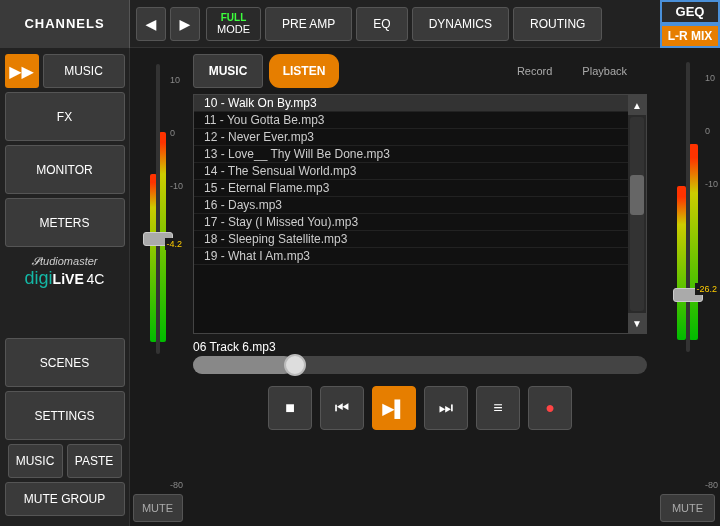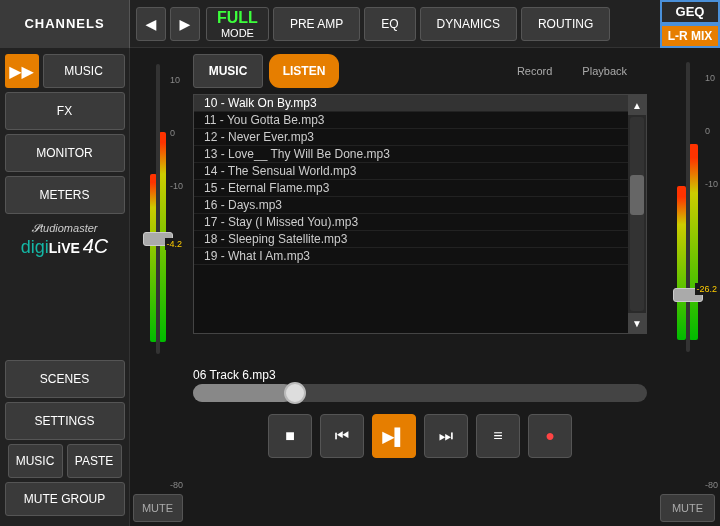--- a/index.html
+++ b/index.html
@@ -59,21 +59,21 @@
       align-items: center;
       justify-content: center;
       height: 34px;
       padding: 0 10px;
       border: 1px solid #555;
       border-radius: 3px;
       background: #2a2a2a;
       cursor: pointer;
       margin-right: 4px;
     }
-    .full-mode-btn .full-text { color: #3cff3c; font-size: 16px; font-weight: bold; }
+    .full-mode-btn .full-text { color: #3cff3c; font-size: 10px; font-weight: bold; }
     .full-mode-btn .mode-text { color: #fff; font-size: 11px; }
     .top-btn {
       height: 34px;
       padding: 0 16px;
       background: #3a3a3a;
       border: 1px solid #555;
       border-radius: 3px;
       color: #fff;
       font-size: 12px;
       cursor: pointer;
@@ -142,21 +142,21 @@
       height: 34px;
       background: #3a3a3a;
       border: 1px solid #555;
       border-radius: 3px;
       color: #fff;
       font-size: 12px;
       cursor: pointer;
     }
     .sidebar-btn {
       width: 120px;
-      height: 38px;
+      height: 49px;
       background: #3a3a3a;
       border: 1px solid #555;
       border-radius: 3px;
       color: #fff;
       font-size: 12px;
       cursor: pointer;
     }
     .studiomaster-logo {
       margin-top: 4px;
       text-align: center;
@@ -303,21 +303,20 @@
     }
 
     
     .now-playing {
       padding: 6px 8px 2px;
     }
     .track-name {
       font-size: 12px;
       color: #fff;
       margin-bottom: 2px;
-      margin-top: 28px;
     }
     .track-time {
       font-size: 11px;
       color: #aaa;
       margin-bottom: 4px;
     }
     .progress-bar-container {
       position: relative;
       height: 18px;
       background: #444;
@@ -403,21 +402,21 @@
     </div>
     <button class="sidebar-btn">FX</button>
     <button class="sidebar-btn">MONITOR</button>
     <button class="sidebar-btn">METERS</button>
 
     <div class="studiomaster-logo">
       <div class="brand">
         <span style="font-style:italic; color:#ccc;">𝓢tudiomaster</span>
       </div>
       <div class="model">
-        <span style="color:#14b8a6; font-size:18px; font-weight:normal;">digi</span><span style="color:#fff; font-size:14px; font-weight:bold;">LiVE</span> <span style="color:#fff; font-size:20px;font-style:italic;">4C</span>
+        <span style="color:#14b8a6; font-size:18px; font-weight:normal;">digi</span><span style="color:#fff; font-size:14px; font-weight:bold;">LiVE</span> <span style="color:#fff; font-size:14px;">4C</span>
       </div>
     </div>
 
     <div class="sidebar-bottom">
       <button class="sidebar-btn">SCENES</button>
       <button class="sidebar-btn">SETTINGS</button>
       <div class="copy-paste-row">
         <button class="copy-btn">MUSIC</button>
         <button class="paste-btn">PASTE</button>
       </div>

